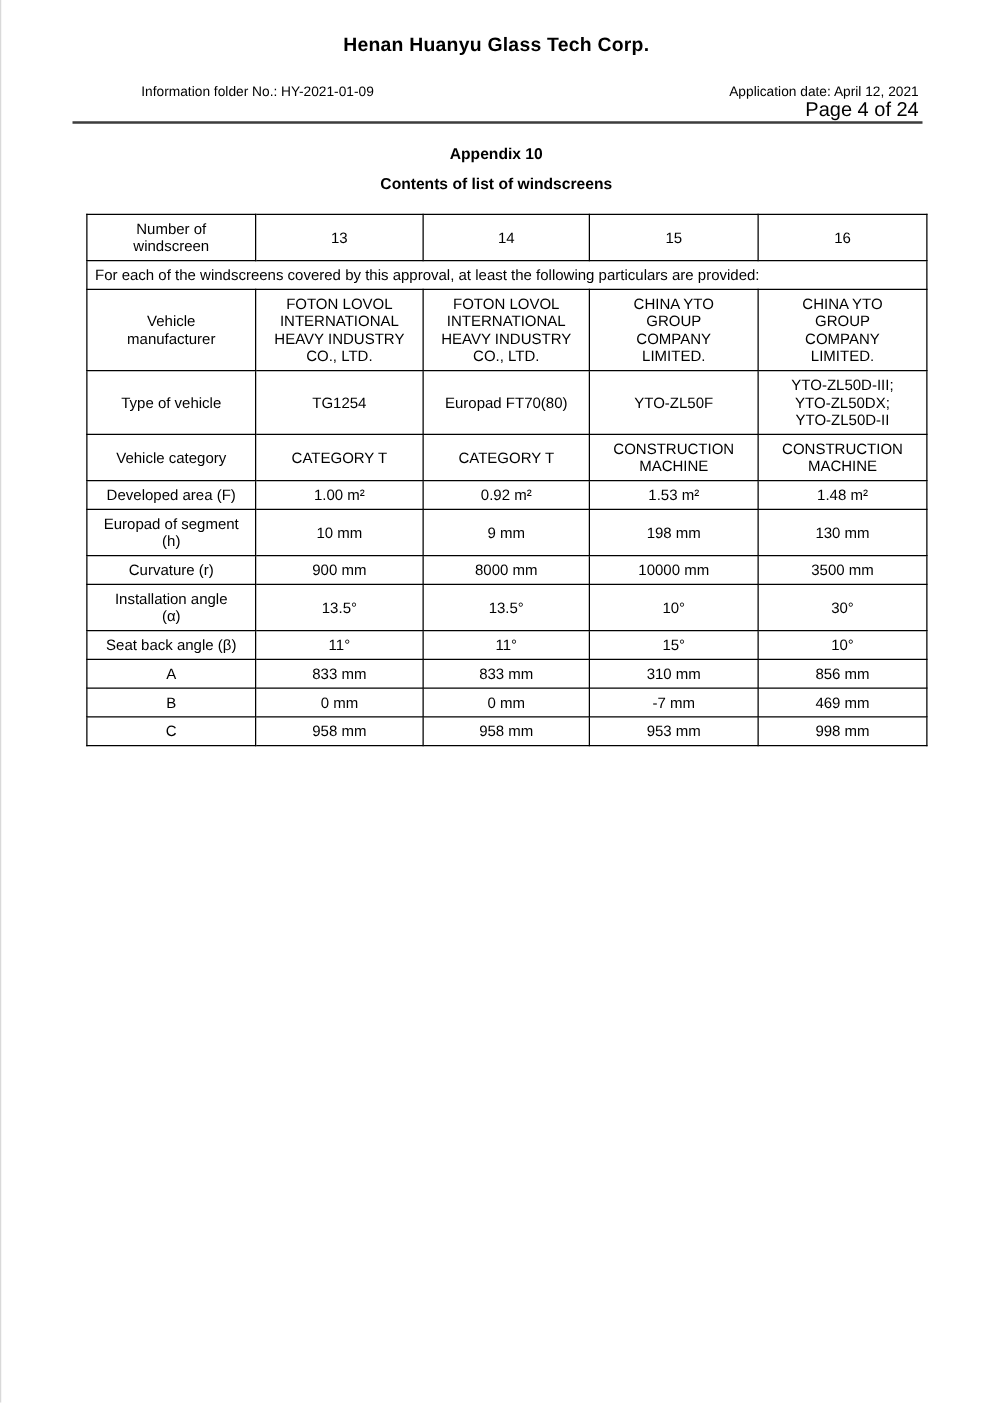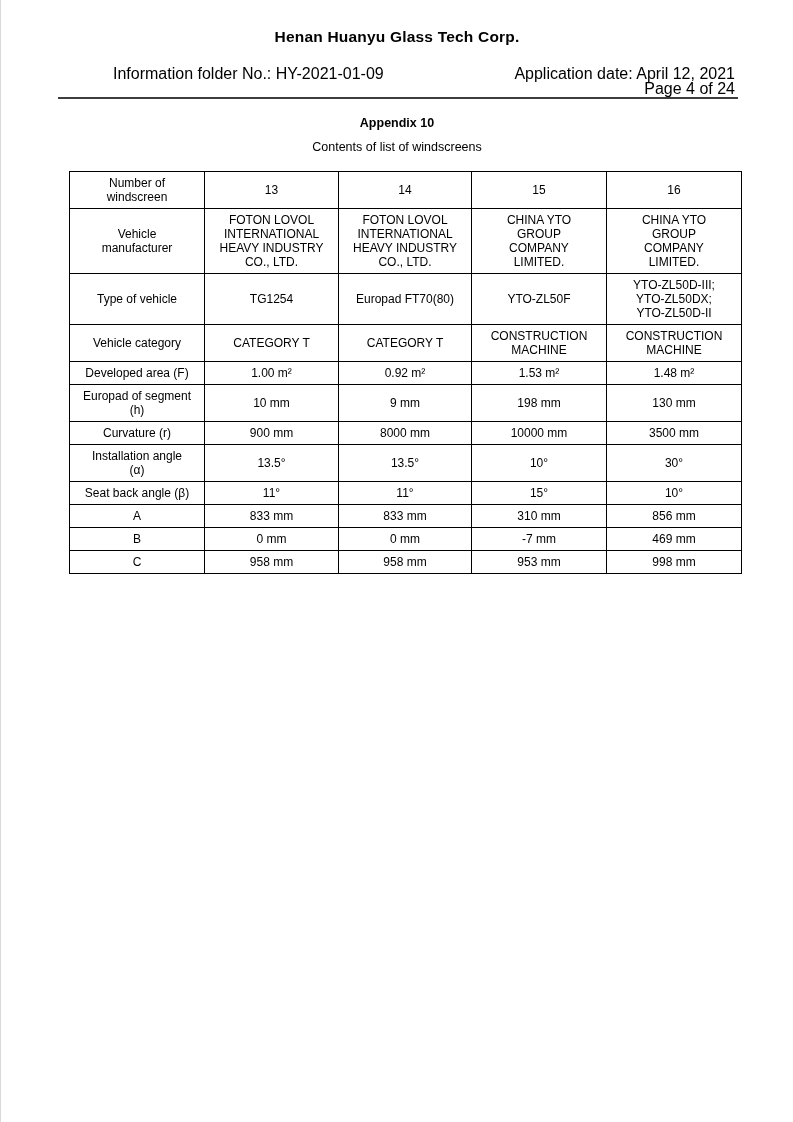--- a/index.html
+++ b/index.html
@@ -20,21 +20,21 @@
     text-align: center;
     font-size: 15.5px;
     font-weight: bold;
     letter-spacing: 0.2px;
   }
   .info-row {
     display: flex;
     justify-content: space-between;
     align-items: flex-end;
     margin: 21px 58px 0 112px;
-    font-size: 16px;
+    font-size: 11px;
     line-height: 14px;
   }
   .page-num {
     text-align: right;
     margin: 1px 58px 0 0;
     font-size: 16px;
     line-height: 14px;
   }
   .header-rule {
     border: none;
@@ -44,21 +44,21 @@
   .appendix-title {
     margin: 17px 0 0 0;
     text-align: center;
     font-size: 12.5px;
     font-weight: bold;
   }
   .doc-subtitle {
     margin: 10px 0 0 0;
     text-align: center;
     font-size: 12.5px;
-    font-weight: normal;
+    font-weight: bold;
   }
   table.windscreen-table {
     border-collapse: collapse;
     table-layout: fixed;
     width: 672px;
     margin: 17px 0 0 68px;
     font-size: 12px;
   }
   .windscreen-table td {
     border: 1px solid #000000;
@@ -100,20 +100,23 @@
       <col style="width:135px">
   </colgroup>
   <tbody>
     <tr>
       <td>Number of
 windscreen</td>
       <td>13</td>
       <td>14</td>
       <td>15</td>
       <td>16</td>
+    </tr>
+    <tr>
+      <td class="note-cell" colspan="5">For each of the windscreens covered by this approval, at least the following particulars are provided:</td>
     </tr>
     <tr>
       <td>Vehicle
 manufacturer</td>
       <td>FOTON LOVOL
 INTERNATIONAL
 HEAVY INDUSTRY
 CO., LTD.</td>
       <td>FOTON LOVOL
 INTERNATIONAL

